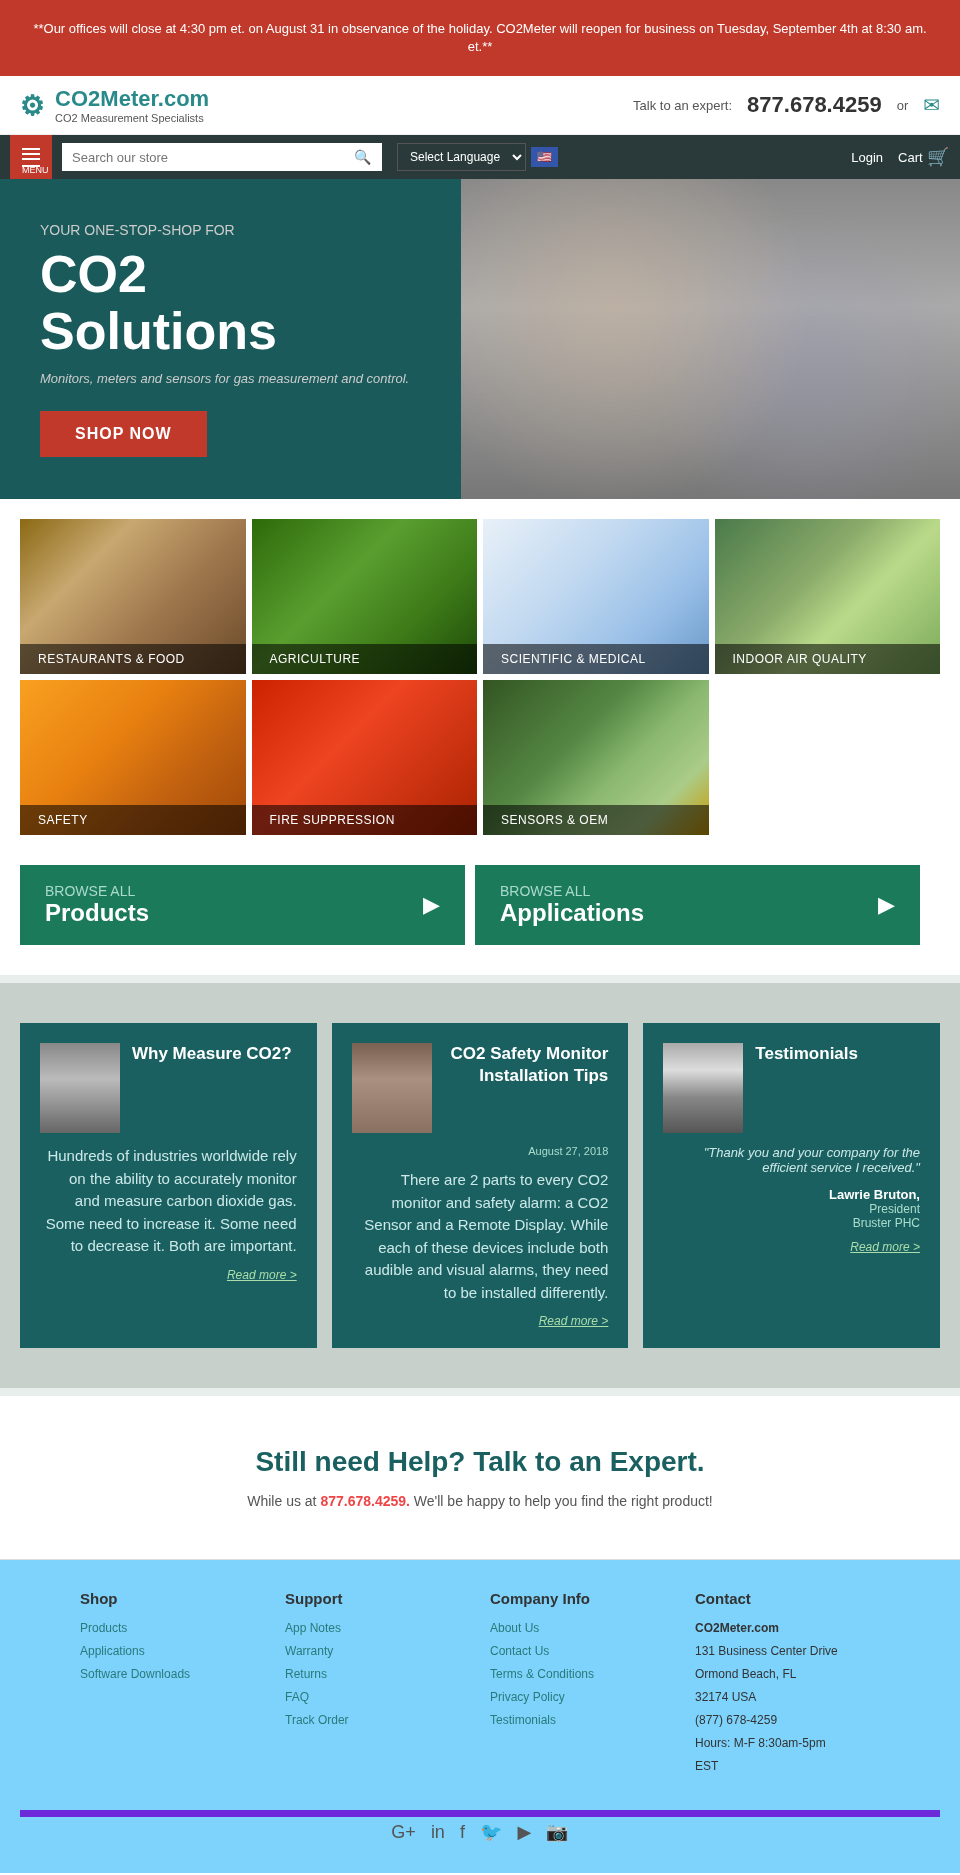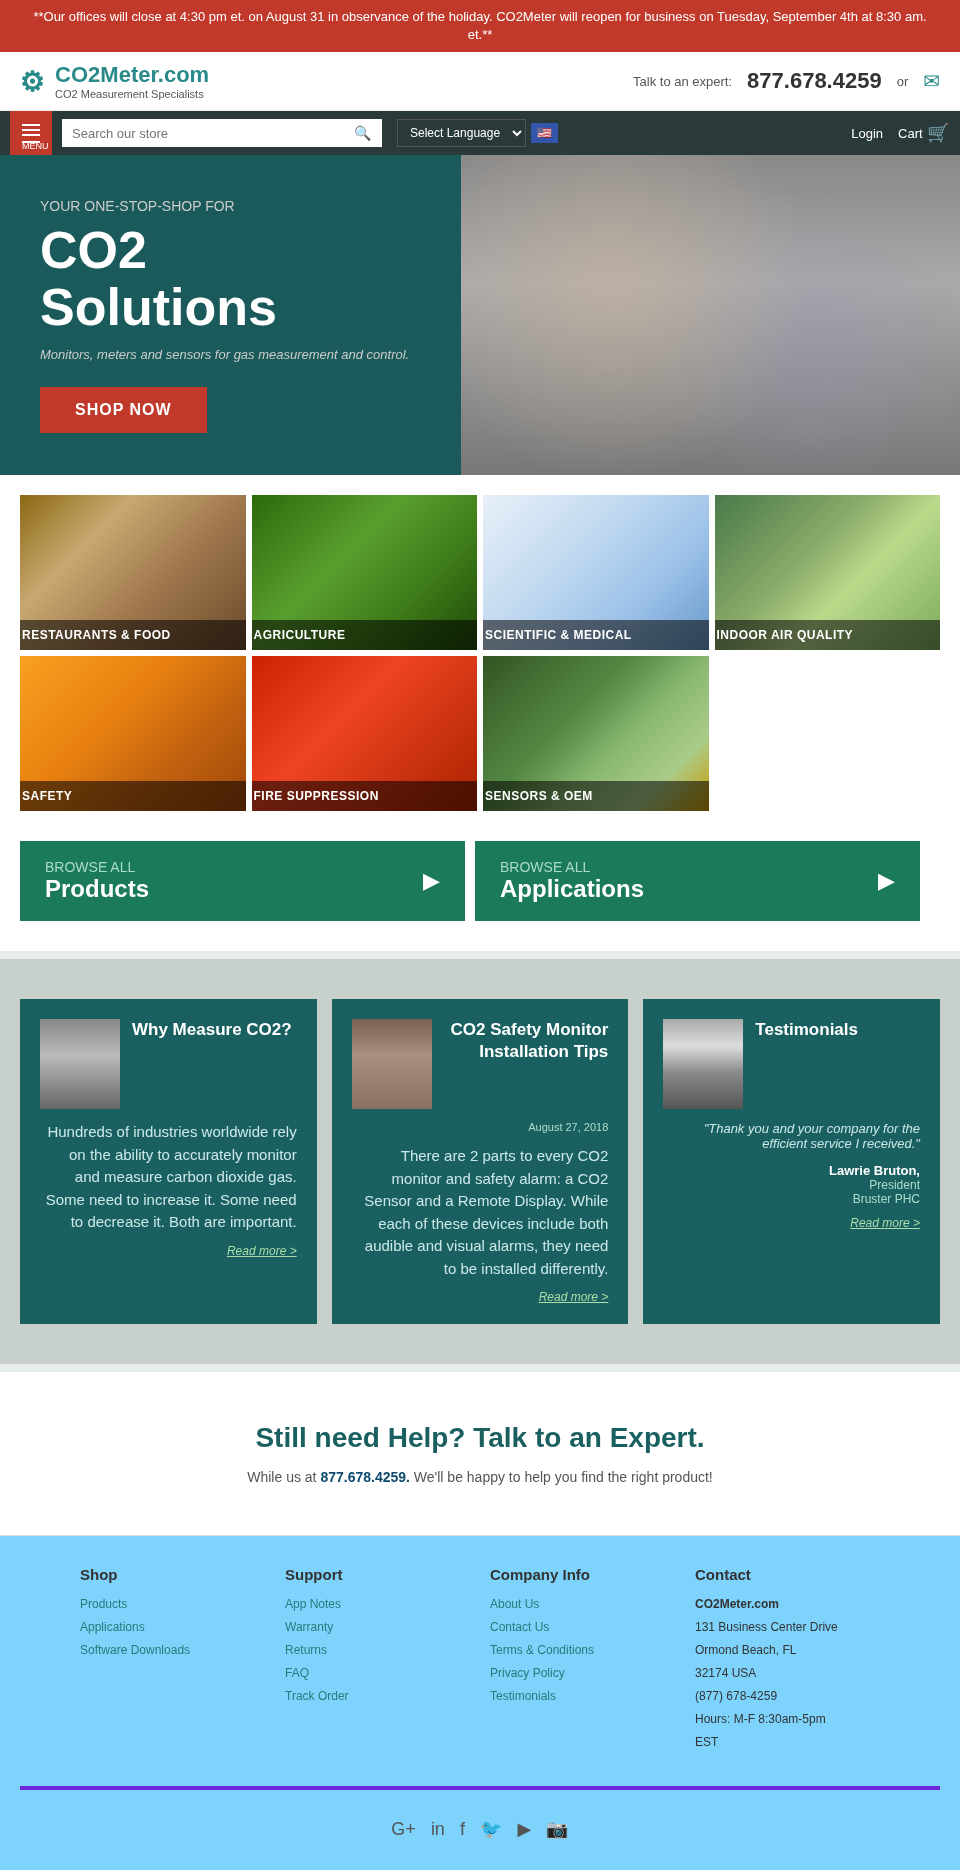--- a/index.html
+++ b/index.html
@@ -4,21 +4,21 @@
   <style>
     * { box-sizing: border-box; margin: 0; padding: 0; }
     body { font-family: Arial, sans-serif; background: #fff; width: 960px; margin: 0 auto; }
 
     
     .top-banner {
       background: #c0392b;
       color: #fff;
       text-align: center;
       font-size: 13px;
-      padding: 8px 20px;
+      padding: 20px 20px;
       line-height: 1.4;
     }
 
     
     .header {
       display: flex;
       align-items: center;
       justify-content: space-between;
       padding: 10px 20px;
       background: #fff;
@@ -150,22 +150,22 @@
       height: 100%;
     }
     .category-label {
       position: absolute;
       bottom: 0;
       left: 0;
       right: 0;
       background: rgba(0,0,0,0.55);
       color: #fff;
       font-size: 12px;
-      font-weight: bold;
-      padding: 8px 2px;
+      font-weight: normal;
+      padding: 8px 18px;
       text-transform: uppercase;
       letter-spacing: 0.5px;
     }
 
     
     .cat-restaurants { background: linear-gradient(135deg, #8B6914 0%, #c8a870 30%, #a0784e 60%, #6b4a2a 100%); }
     .cat-breweries { background: linear-gradient(135deg, #444 0%, #888 30%, #aaa 60%, #666 100%); }
     .cat-agriculture { background: linear-gradient(135deg, #2d6a0a 0%, #5a9e2f 40%, #3d7a18 70%, #1e4a08 100%); }
     .cat-scientific { background: linear-gradient(135deg, #e8f0f8 0%, #c0d8f0 40%, #9ac0e8 70%, #6898c8 100%); }
     .cat-indoor { background: linear-gradient(135deg, #4a7a4a 0%, #8aaa6a 40%, #bada8a 60%, #7aaa5a 100%); }
@@ -249,21 +249,21 @@
     .testimonial-title { font-size: 12px; color: #aaddcc; }
 
     
     .help-section {
       text-align: center;
       padding: 50px 20px;
       background: #fff;
     }
     .help-title { font-size: 28px; font-weight: bold; color: #1a6060; margin-bottom: 15px; }
     .help-text { font-size: 14px; color: #555; }
-    .help-text strong { font-weight: bold; color: #0c4a6e; }
+    .help-text strong { font-weight: bold; color: #ef4444; }
 
     
     .footer {
       border-top: 1px solid #ddd;
       padding: 30px 20px;
       background: #7dd3fc;
     }
     .footer-columns {
       display: grid;
       grid-template-columns: repeat(4, 1fr);
@@ -281,22 +281,22 @@
       display: block;
       font-size: 12px;
       color: #2a7a7a;
       text-decoration: none;
       margin-bottom: 5px;
       line-height: 1.5;
     }
     .footer-col p { color: #555; }
     .footer-social {
       text-align: center;
-      padding-top: 28px;
-      border-top: 4px solid #6d28d9;
+      padding-top: 4px;
+      border-top: 7px solid #6d28d9;
       font-size: 18px;
     }
     .footer-social span {
       margin: 0 5px;
       color: #555;
       cursor: pointer;
     }
     .footer-col.contact p { color: #333; }
     .footer-col.contact p.company-name { font-weight: bold; }
 

